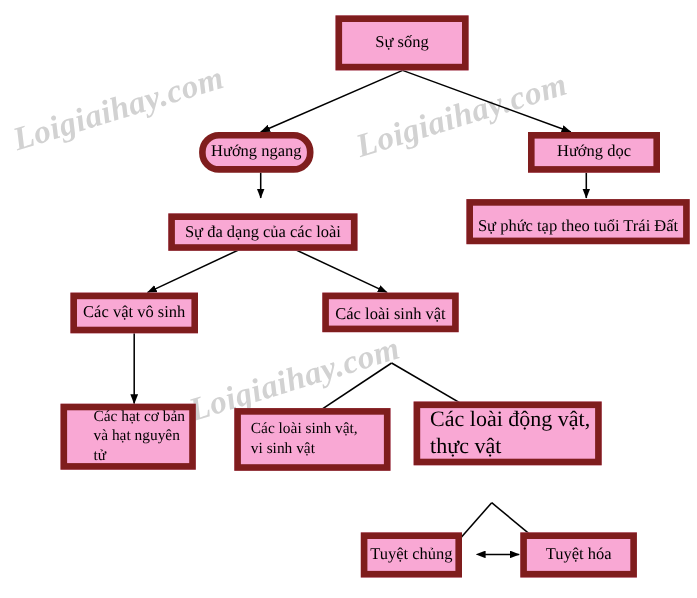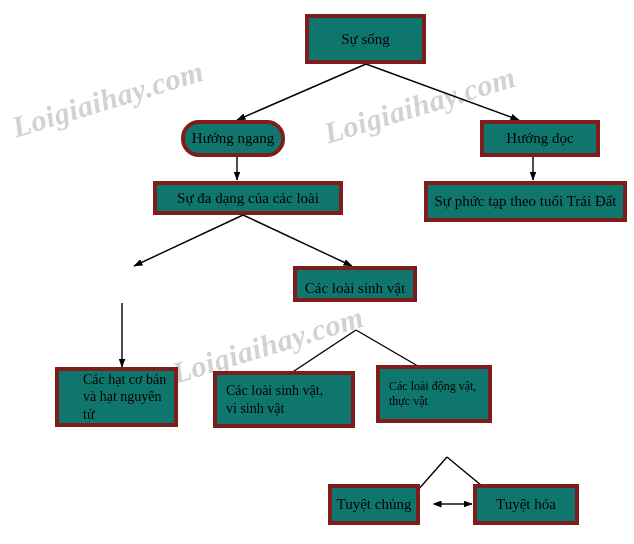--- a/index.html
+++ b/index.html
@@ -37,22 +37,22 @@
     left: 0;
     top: 0;
     width: 634px;
     height: 544px;
     z-index: 2;
   }
   
   .node {
     position: absolute;
     box-sizing: border-box;
-    border: 4px solid #7f1d1d;
-    background: #0f766e;
+    border: 6px solid #7f1d1d;
+    background: #f9a8d4;
     color: #000000;
     display: flex;
     align-items: center;
     z-index: 3;
     line-height: 1.25;
   }
   .node .label {
     display: block;
     width: 100%;
     white-space: pre-line;
@@ -111,44 +111,47 @@
   </div>
 
   <div class="node center" style="left:181px; top:120px; width:104px; height:37px; font-size:15px;border-radius:18px;">
     <span class="label">Hướng ngang</span>
   </div>
 
   <div class="node center" style="left:480px; top:120px; width:120px; height:37px; font-size:15px;">
     <span class="label">Hướng dọc</span>
   </div>
 
-  <div class="node center" style="left:153px; top:181px; width:190px; height:34px; font-size:15px;">
+  <div class="node center" style="left:153px; top:194px; width:172px; height:34px; font-size:15px;">
     <span class="label">Sự đa dạng của các loài</span>
   </div>
 
-  <div class="node center" style="left:424px; top:181px; width:203px; height:41px; font-size:15px;">
+  <div class="node center" style="left:424px; top:181px; width:203px; height:41px; font-size:15px;align-items:flex-end;">
     <span class="label">Sự phức tạp theo tuổi Trái Đất</span>
   </div>
 
+  <div class="node center" style="left:64px; top:266px; width:116px; height:37px; font-size:15px;">
+    <span class="label">Các vật vô sinh</span>
+  </div>
 
   <div class="node center" style="left:293px; top:266px; width:124px; height:36px; font-size:15px;align-items:flex-end;">
     <span class="label">Các loài sinh vật</span>
   </div>
 
   <div class="node left" style="left:55px; top:367px; width:123px; height:60px; font-size:14px;padding-left:24px;">
     <span class="label">Các hạt cơ bản
 và hạt nguyên tử</span>
   </div>
 
   <div class="node left" style="left:213px; top:371px; width:142px; height:57px; font-size:14px;">
     <span class="label">Các loài sinh vật,
 vi sinh vật</span>
   </div>
 
-  <div class="node left" style="left:376px; top:365px; width:116px; height:58px; font-size:12px;">
+  <div class="node left" style="left:376px; top:365px; width:171px; height:58px; font-size:20px;">
     <span class="label">Các loài động vật,
 thực vật</span>
   </div>
 
   <div class="node center" style="left:328px; top:484px; width:92px; height:41px; font-size:15px;">
     <span class="label">Tuyệt chủng</span>
   </div>
 
   <div class="node center" style="left:473px; top:484px; width:106px; height:41px; font-size:15px;">
     <span class="label">Tuyệt hóa</span>

